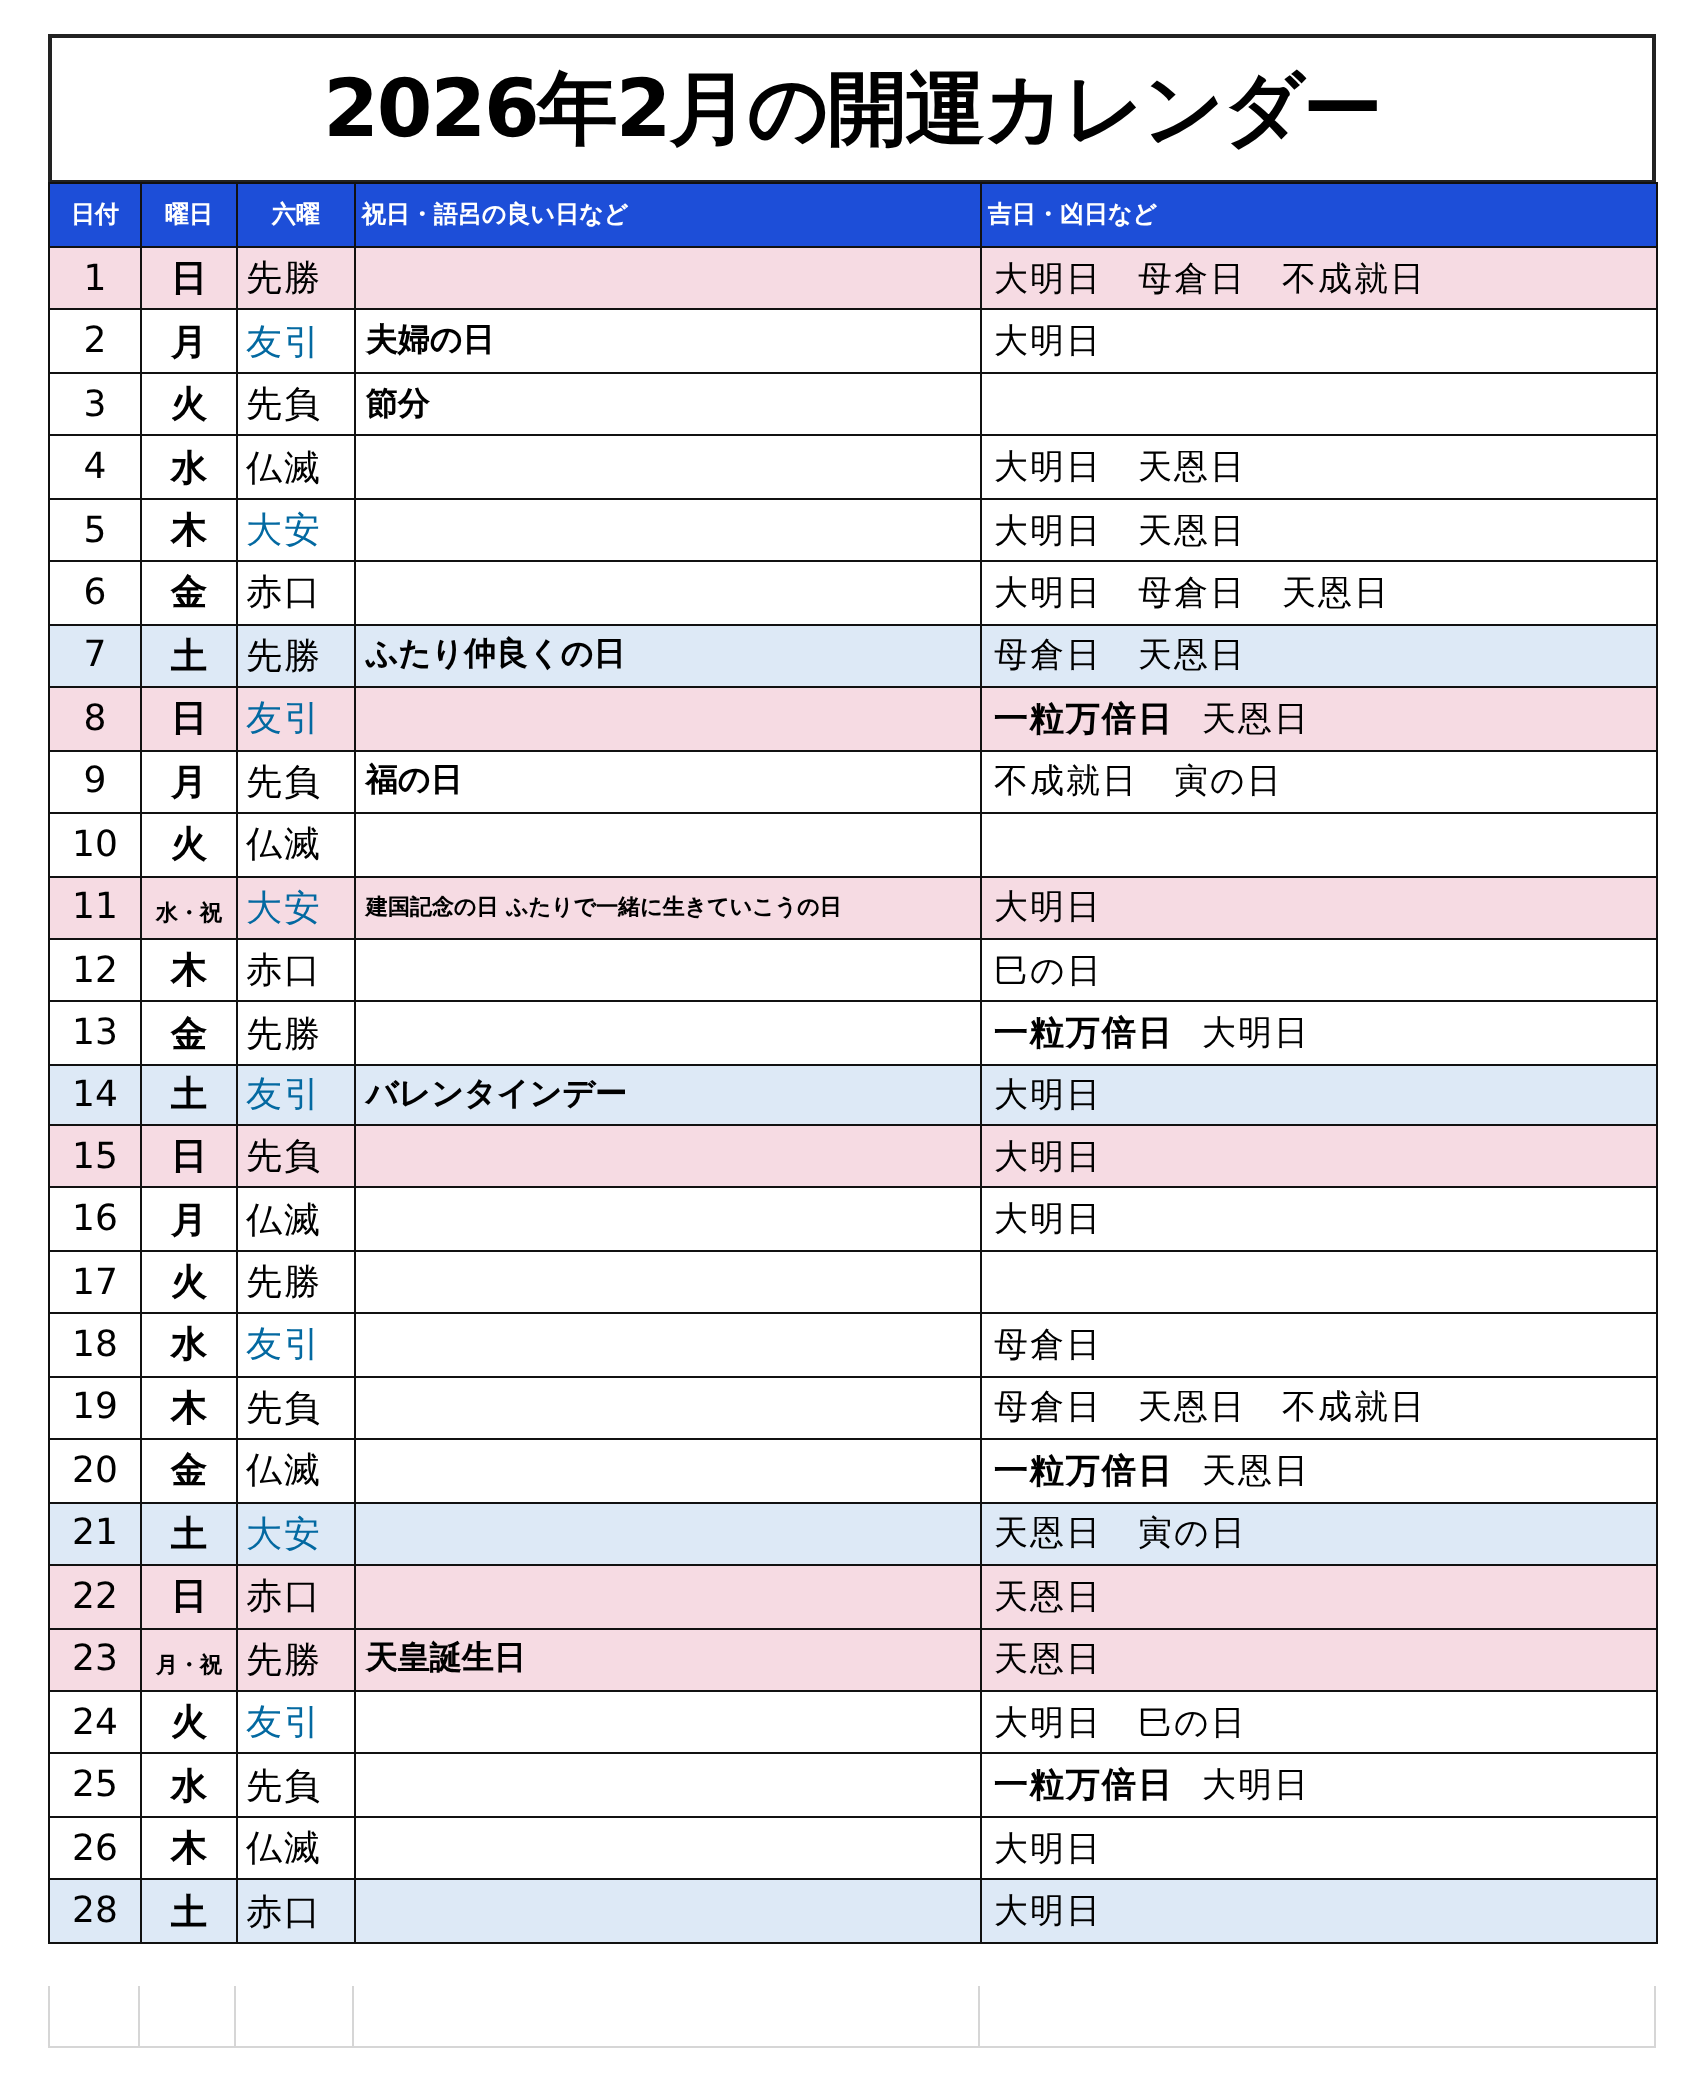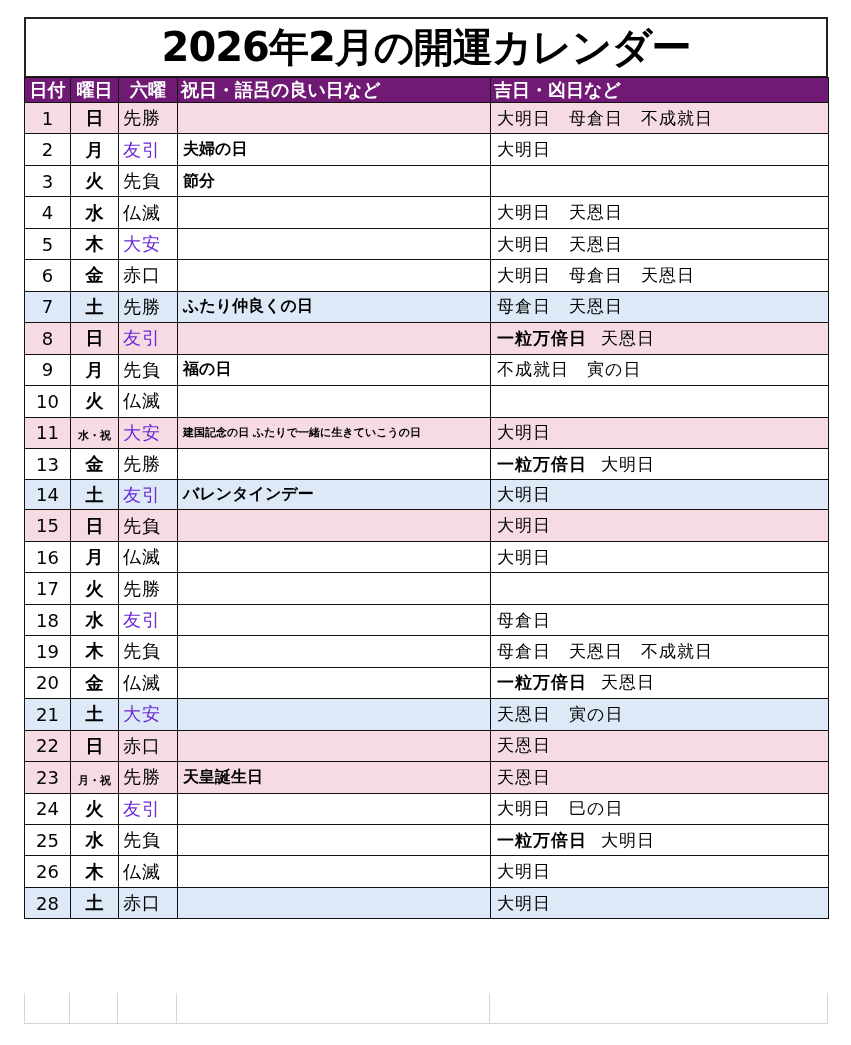--- a/index.html
+++ b/index.html
@@ -1,28 +1,28 @@
 <!DOCTYPE html>
 <html><head>
 <meta charset="utf-8">
 <style>
   html,body{margin:0;padding:0;background:#ffffff;}
   body{width:851px;height:1045px;position:relative;overflow:hidden;font-family:"DejaVu Sans","Liberation Sans",sans-serif;color:#000;}
   .sheet{position:absolute;left:24px;top:17px;width:804px;}
-  .title{height:60px;border:2px solid #222;border-bottom:1px solid #222;display:flex;align-items:center;justify-content:center;font-weight:bold;font-size:40px;letter-spacing:-1px;box-sizing:border-box;}
+  .title{height:74px;border:2px solid #222;border-bottom:1px solid #222;display:flex;align-items:center;justify-content:center;font-weight:bold;font-size:40px;letter-spacing:-1px;box-sizing:border-box;}
   table{border-collapse:collapse;width:804px;table-layout:fixed;}
   td,th{border:1.5px solid #111;padding:0;height:30px;box-sizing:border-box;white-space:nowrap;overflow:hidden;}
-  th{background:#701a75;color:#fff;font-size:18px;font-weight:bold;height:20px;text-align:left;padding-left:3px;}
+  th{background:#1d4ed8;color:#fff;font-size:12px;font-weight:bold;height:32px;text-align:left;padding-left:3px;}
   th.c{text-align:center;padding-left:0;}
   td{font-size:18px;}
   td.day{text-align:center;}
   td.wd{text-align:center;font-weight:bold;}
   td.wd.small{font-size:11px;padding-top:6px;}
   td.rk{padding-left:4px;letter-spacing:1px;}
-  td.rk.red{color:#6d28d9;}
+  td.rk.red{color:#0369a1;}
   td.ev{padding-left:5px;font-weight:bold;font-size:16px;}
   td.ev.small{font-size:11px;}
   td.fo{padding-left:6px;font-size:17px;letter-spacing:1px;}
   tr.pink td{background:#f6dbe3;}
   tr.blue td{background:#dde9f6;}
   .b{font-weight:bold;}
   .gap{display:inline-block;width:14px;}
   .empty-row{position:absolute;left:24px;top:993px;width:804px;height:31px;display:flex;}
   .empty-row div{border-right:1px solid #d6d6d6;border-bottom:1px solid #d6d6d6;box-sizing:border-box;height:31px;}
   .empty-row div:first-child{border-left:1px solid #d6d6d6;}
@@ -121,20 +121,27 @@
           <td class="fo"><span class="b"></span><span></span><span></span></td>
         </tr>
         <tr class="pink" style="height: 31.46px; margin-left: 32px;">
           <td class="day">11</td>
           <td class="wd small">水・祝</td>
           <td class="rk red">大安</td>
           <td class="ev small">建国記念の日 ふたりで一緒に生きていこうの日</td>
           <td class="fo"><span class="b"></span><span></span><span>大明日</span></td>
         </tr>
         <tr style="height: 31.46px;">
+          <td class="day">12</td>
+          <td class="wd">木</td>
+          <td class="rk">赤口</td>
+          <td class="ev"></td>
+          <td class="fo"><span class="b"></span><span></span><span>巳の日</span></td>
+        </tr>
+        <tr style="height: 31.46px;">
           <td class="day">13</td>
           <td class="wd">金</td>
           <td class="rk">先勝</td>
           <td class="ev"></td>
           <td class="fo"><span class="b">一粒万倍日</span><span class="gap"></span><span>大明日</span></td>
         </tr>
         <tr class="blue" style="height: 16px;">
           <td class="day">14</td>
           <td class="wd">土</td>
           <td class="rk red">友引</td>

